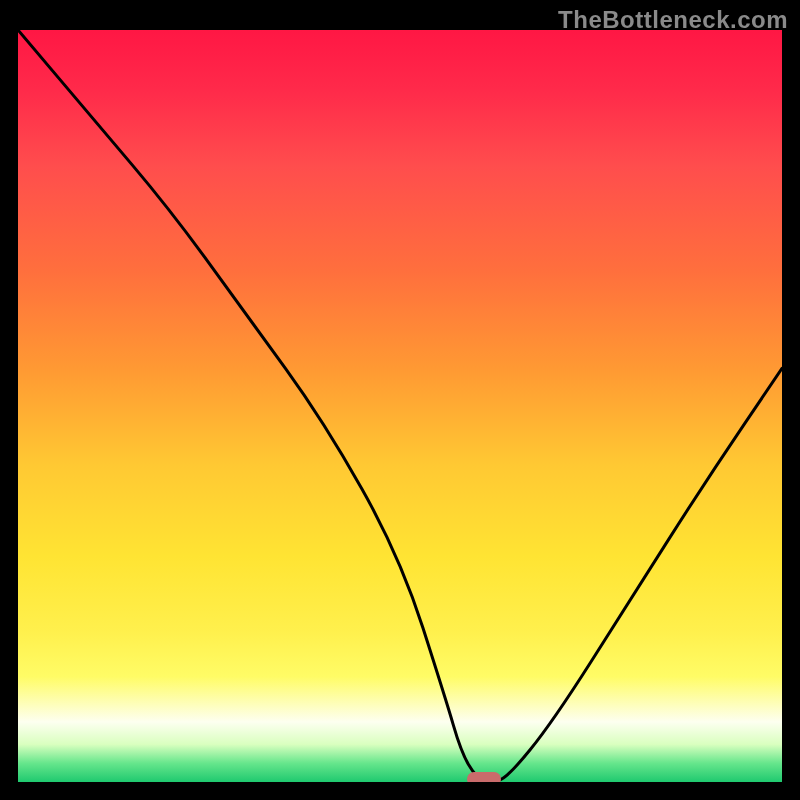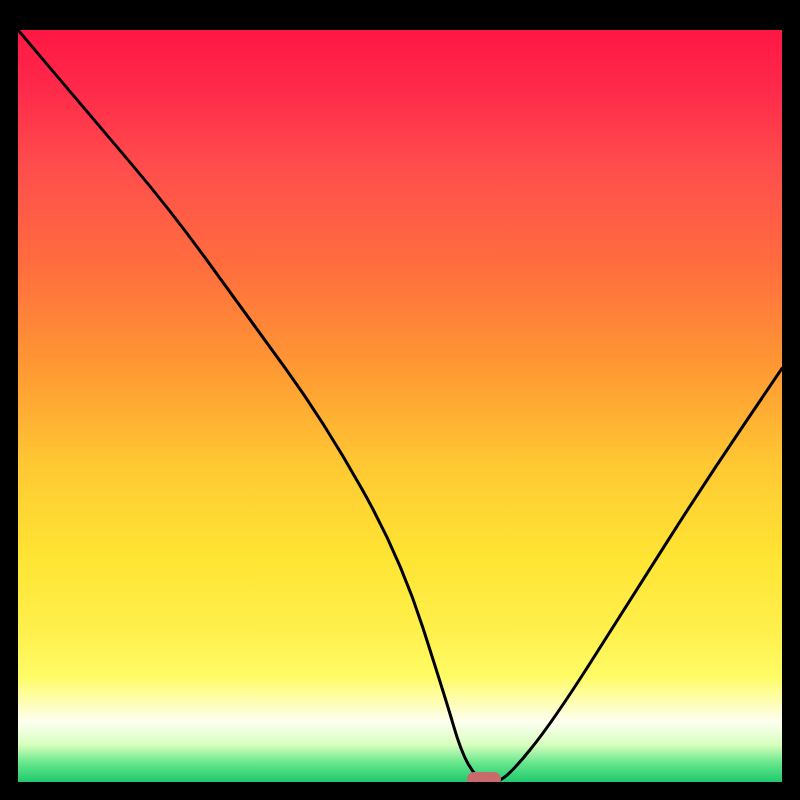--- a/index.html
+++ b/index.html
@@ -72,20 +72,21 @@
     height: 14px;
     border-radius: 7px;
     background: #c96b6b;
     z-index: 4;
   }
 </style>
 </head>
 <body>
 
 <div class="outer">
+  <div class="watermark">TheBottleneck.com</div>
 
   <div class="plot">
     <div class="gradient"></div>
     <svg class="curve" viewBox="0 0 764 752" preserveAspectRatio="none">
       <path fill="none" stroke="#000" stroke-width="3" stroke-linejoin="round" stroke-linecap="round" d="M 0.0 0.0 Q 0.0 0.0 38.2 45.1 Q 76.4 90.2 114.6 135.4 Q 152.8 180.5 191.0 233.1 Q 229.2 285.8 267.4 338.4 Q 305.6 391.0 343.8 458.7 Q 382.0 526.4 404.9 597.8 Q 427.8 669.3 435.5 695.6 Q 443.1 721.9 450.8 735.1 Q 458.4 748.2 466.0 750.1 Q 473.7 752.0 481.3 750.1 Q 489.0 748.2 511.9 720.0 Q 534.8 691.8 573.0 631.7 Q 611.2 571.5 649.4 511.4 Q 687.6 451.2 725.8 394.8 T 764.0 338.4"></path>
     </svg>
     <div class="marker" style="left: 449.04px; top: 742px; background: rgb(201, 107, 107);"></div>
   </div>
 </div>
 

